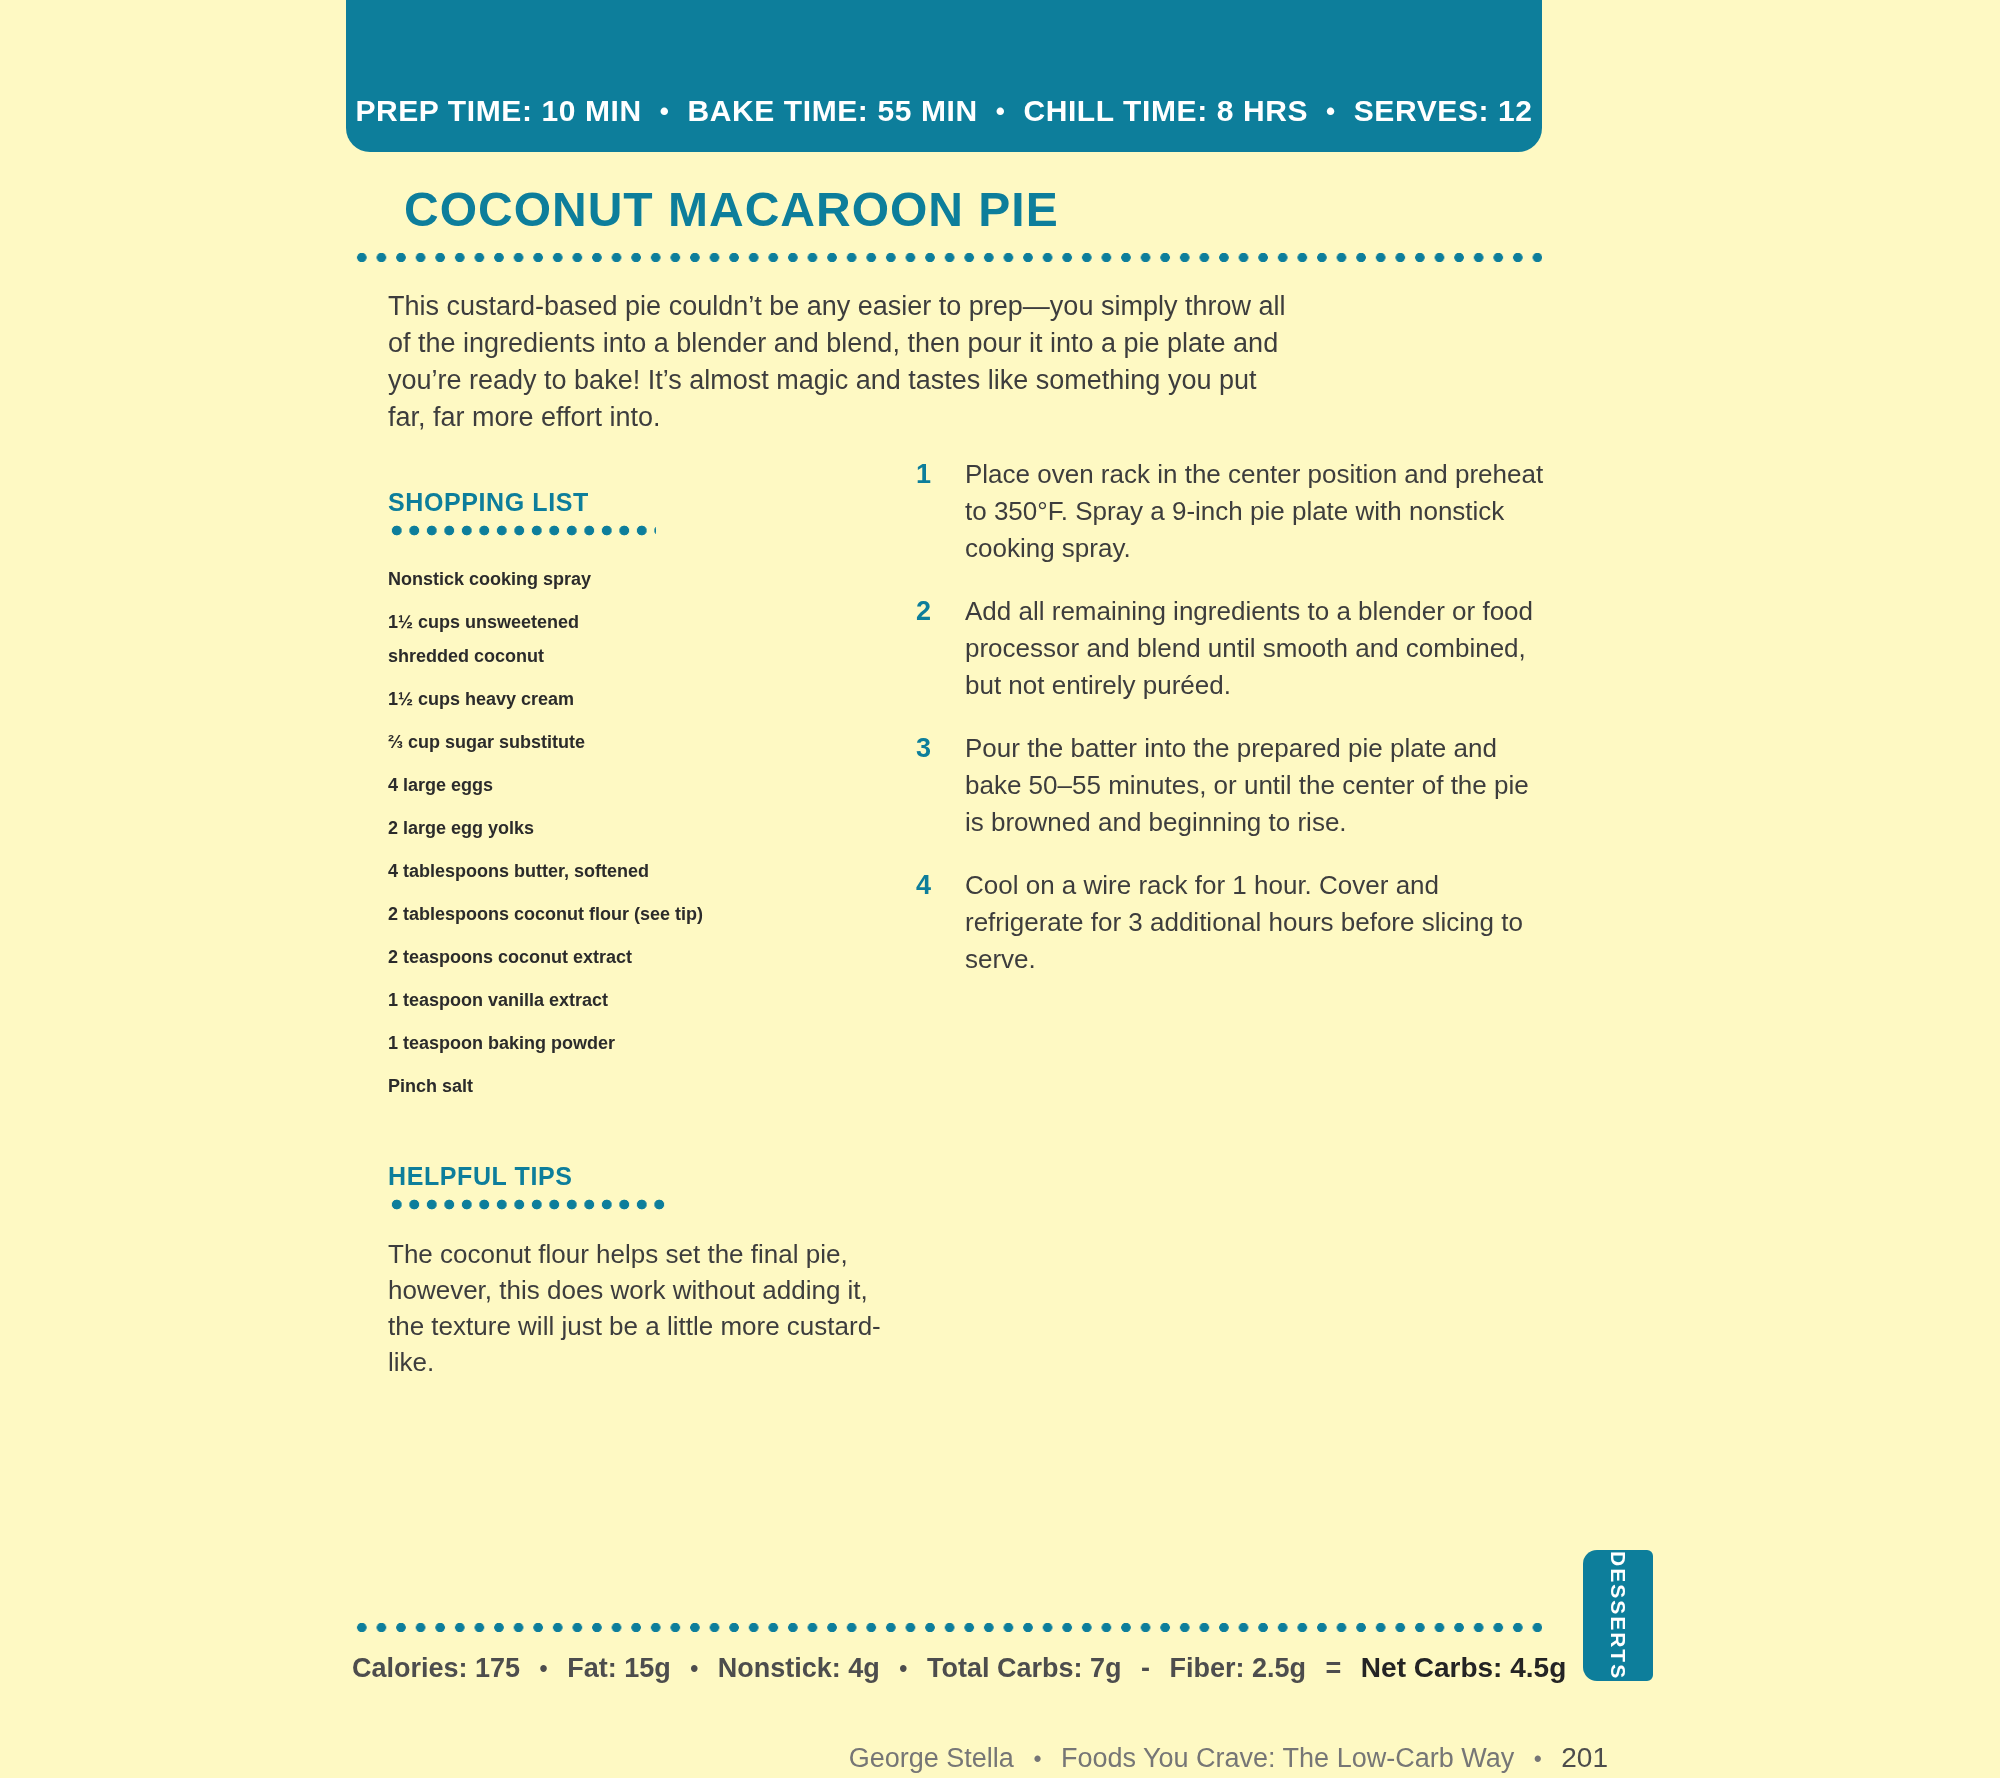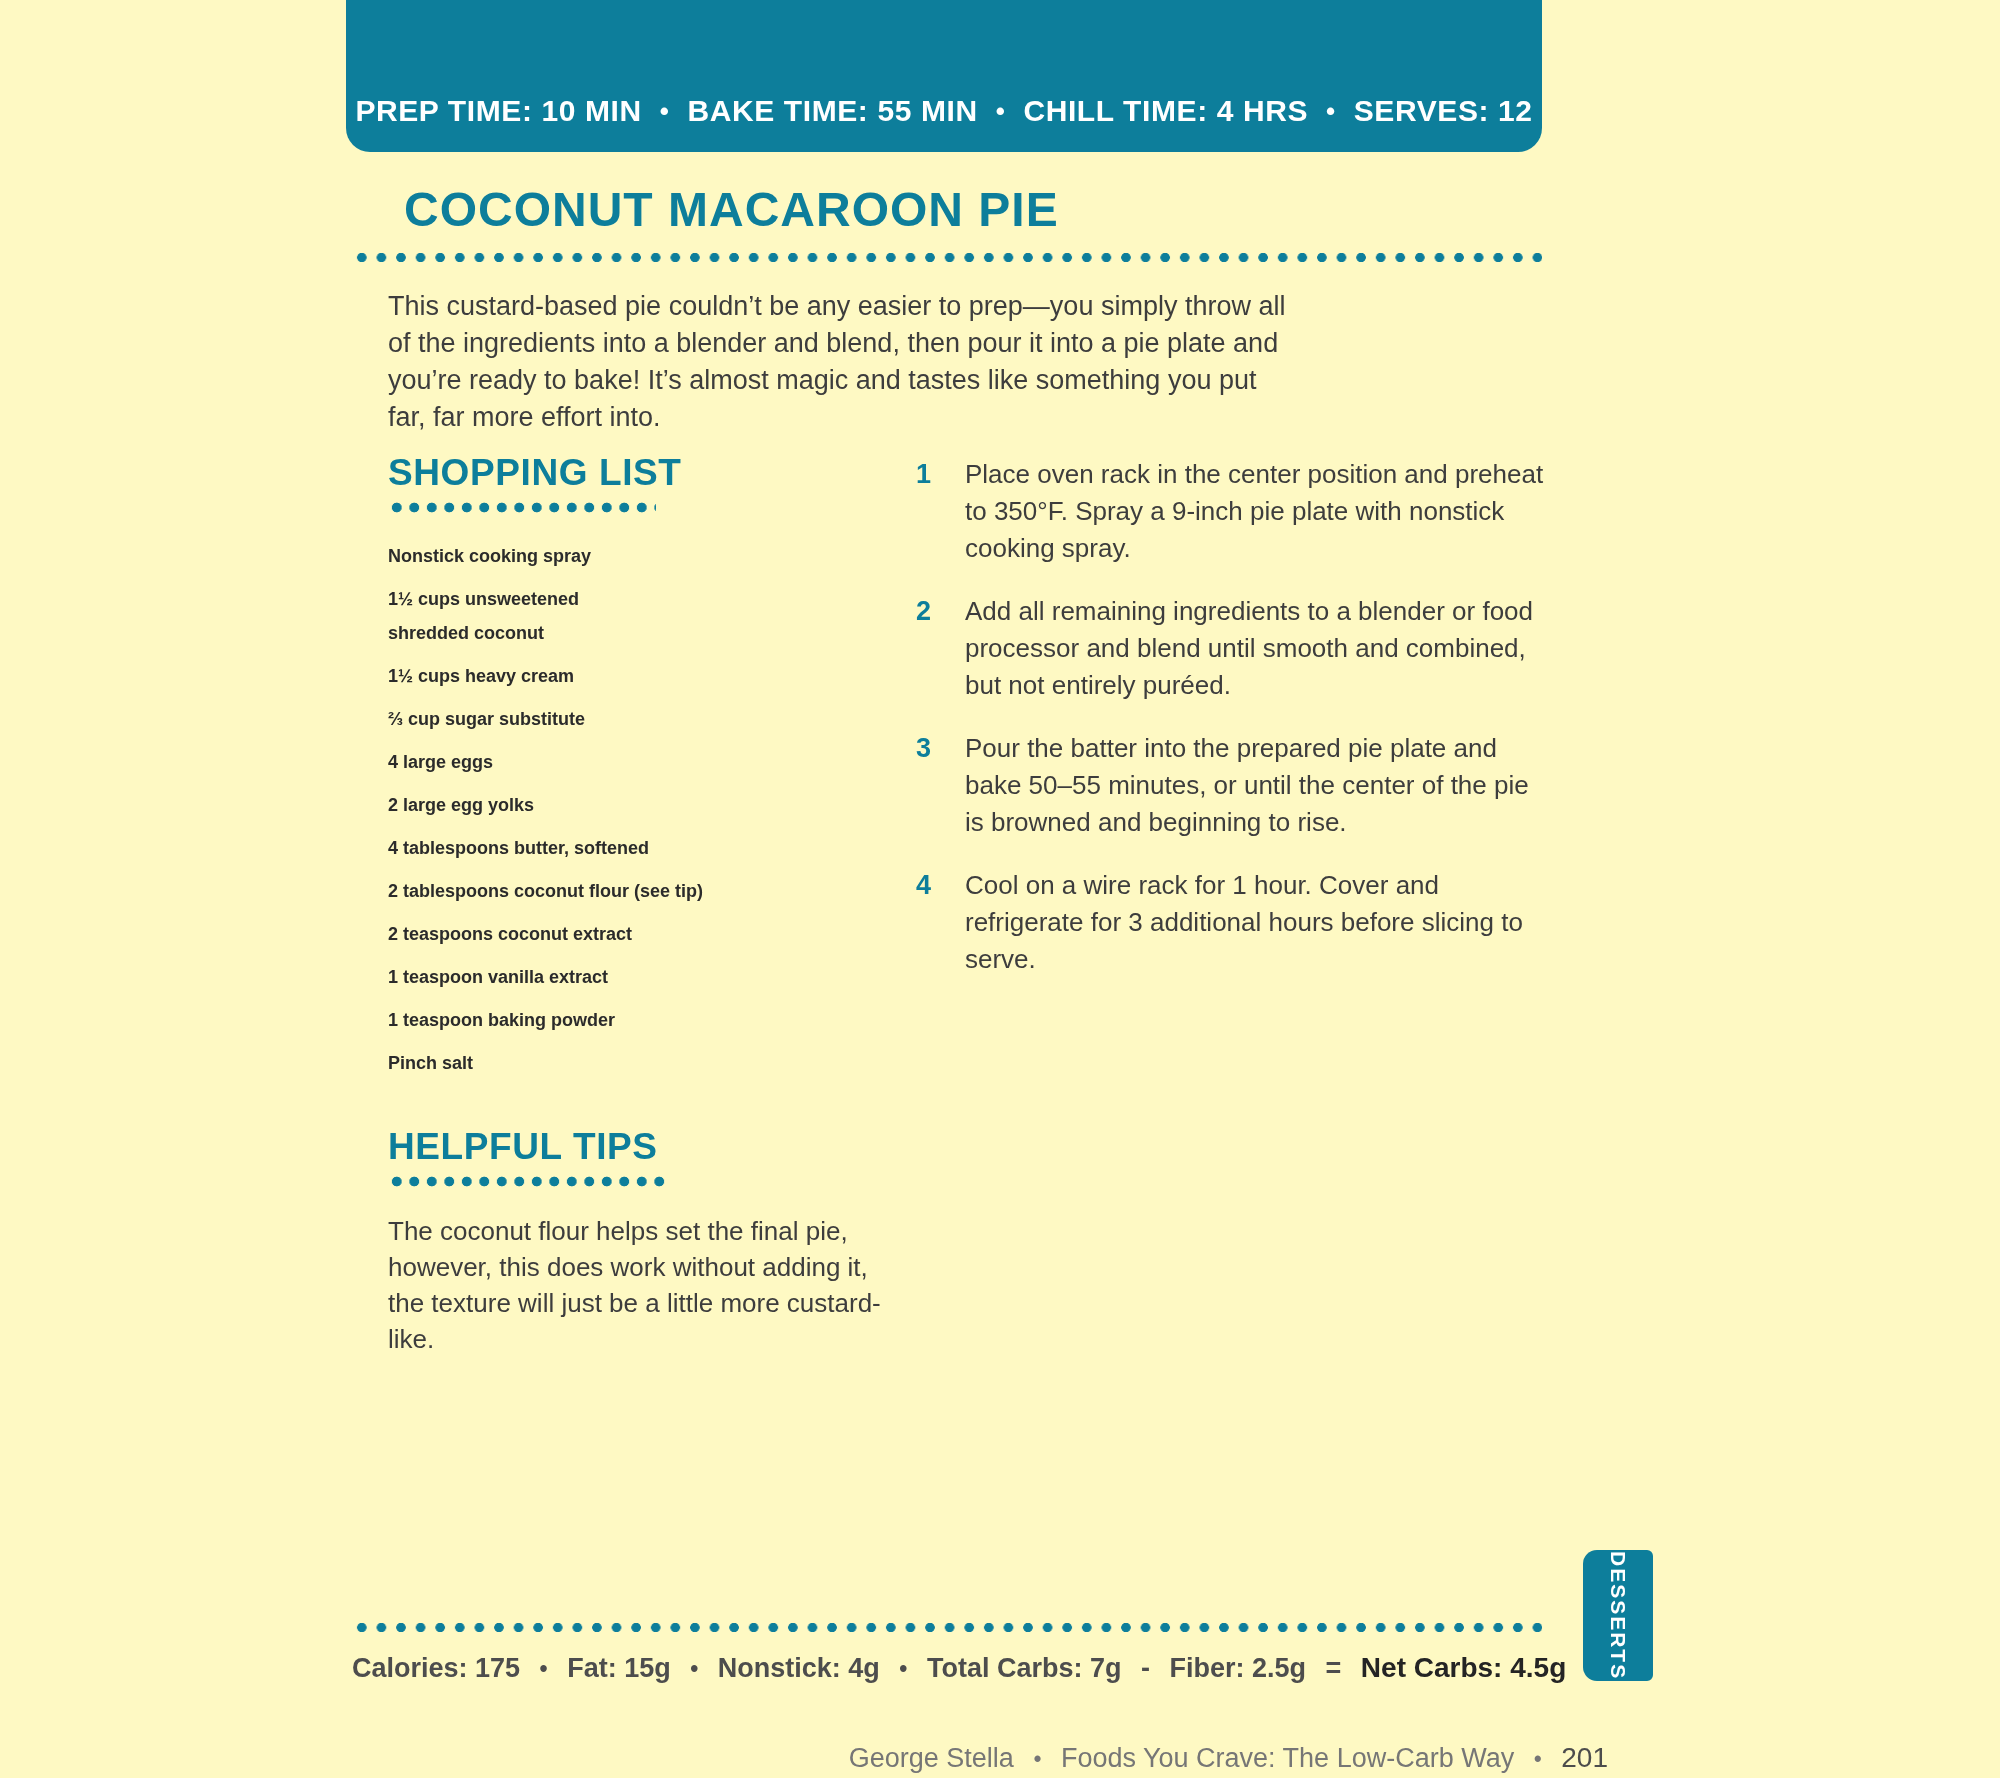--- a/index.html
+++ b/index.html
@@ -52,22 +52,23 @@
   }
 
   
   .description{
     position:absolute;left:388px;top:288px;width:905px;
     color:var(--body-text);font-size:27px;line-height:37px;
   }
 
   
   .section-h{
-    color:var(--teal);font-weight:bold;font-size:37px;letter-spacing:.6px;
+    color:var(--teal);font-weight:bold;font-size:25px;letter-spacing:.6px;
     white-space:nowrap;
+    margin-top:36px;
   }
 
   
   .shopping{position:absolute;left:388px;top:452px;width:500px;}
   .shopping .dots-sm{width:268px;}
   .shopping-items{margin-top:26px;}
   .shopping-item{
     color:var(--list-text);font-weight:bold;font-size:18px;line-height:34px;
     margin-bottom:9px;white-space:pre-line;
   }
@@ -122,21 +123,21 @@
 </head>
 <body>
 
 <div class="page">
 
   <div class="banner">
     <span>PREP TIME: 10 MIN</span>
     <span class="bullet">•</span>
     <span>BAKE TIME: 55 MIN</span>
     <span class="bullet">•</span>
-    <span>CHILL TIME: 4 HRS</span>
+    <span>CHILL TIME: 8 HRS</span>
     <span class="bullet">•</span>
     <span>SERVES: 12</span>
   </div>
 
   <h1 class="title">COCONUT MACAROON PIE</h1>
   <div class="dots-full dots-title"></div>
 
   <p class="description">This custard-based pie couldn’t be any easier to prep—you simply throw all of the ingredients into a blender and blend, then pour it into a pie plate and you’re ready to bake! It’s almost magic and tastes like something you put far, far more effort into.</p>
 
   <div class="shopping">

